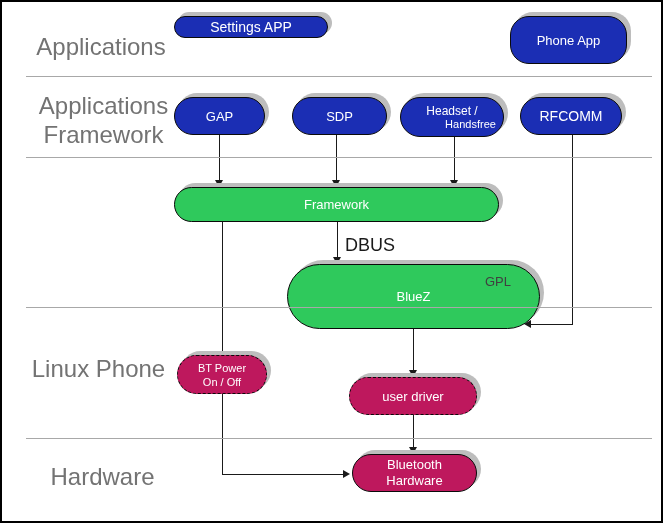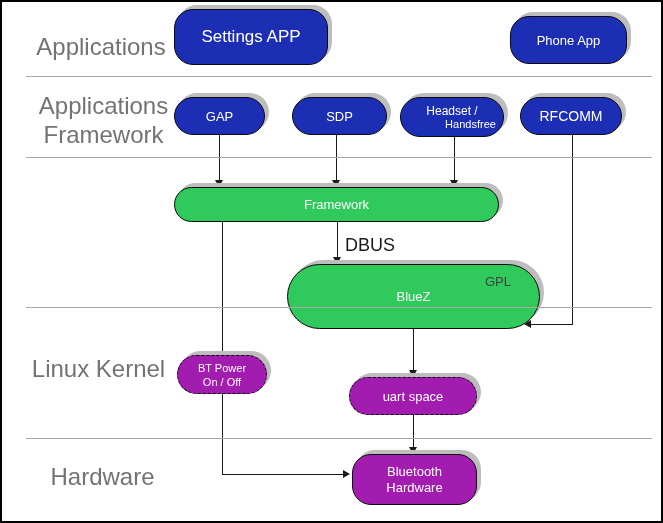--- a/index.html
+++ b/index.html
@@ -14,21 +14,21 @@
   }
   .divider{position:absolute;left:24px;width:626px;height:1px;background:#a8a8a8;z-index:3;}
   .pill{
     position:absolute;display:flex;align-items:center;justify-content:center;
     flex-direction:column;color:#fff;text-align:center;z-index:2;
     border:1.5px solid #0a0a0a;box-sizing:border-box;
     box-shadow:4px -4px 0 #bdbdbd;
   }
   .pill.blue{background:#1b2eb4;}
   .pill.green{background:#2fc95c;}
-  .pill.red{background:#a21caf;}
+  .pill.red{background:#be185d;}
   .pill.dashed{border-style:dashed;}
   .vline{position:absolute;width:1px;background:#1a1a1a;z-index:1;}
   .hline{position:absolute;height:1px;background:#1a1a1a;z-index:1;}
   .ah{position:absolute;width:0;height:0;z-index:1;}
   .ah.down{border-left:4px solid transparent;border-right:4px solid transparent;border-top:7px solid #1a1a1a;}
   .ah.left{border-top:4px solid transparent;border-bottom:4px solid transparent;border-right:7px solid #1a1a1a;}
   .ah.right{border-top:4px solid transparent;border-bottom:4px solid transparent;border-left:7px solid #1a1a1a;}
   .anno{position:absolute;color:#1a1a1a;font-size:18px;z-index:2;}
   .badge{position:absolute;color:#404040;font-size:13px;right:28px;top:9px;}
   .sub{font-size:11px;line-height:13px;padding-left:37px;}
@@ -41,21 +41,21 @@
   <div class="divider" style="top:74px"></div>
   <div class="divider" style="top:155px"></div>
   <div class="divider" style="top:305px"></div>
   <div class="divider" style="top:436px"></div>
 
   <div class="layer-label" style="left:24px;top:30px;width:150px">Applications</div>
   <div class="layer-label" style="left:24px;top:89px;width:155px">
     <div>Applications</div>
     <div>Framework</div>
   </div>
-  <div class="layer-label" style="left:24px;top:352px;width:145px">Linux Kernel</div>
+  <div class="layer-label" style="left:24px;top:352px;width:145px">Linux Phone</div>
   <div class="layer-label" style="left:28px;top:460px;width:145px">Hardware</div>
 
   <div class="vline" style="left:217px;top:133px;height:46px"></div>
   <div class="ah down" style="left:213px;top:178px"></div>
 
   <div class="vline" style="left:334px;top:133px;height:46px"></div>
   <div class="ah down" style="left:330px;top:178px"></div>
 
   <div class="vline" style="left:452px;top:133px;height:46px"></div>
   <div class="ah down" style="left:448px;top:178px"></div>
@@ -71,21 +71,21 @@
   <div class="vline" style="left:220px;top:220px;height:252px"></div>
   <div class="hline" style="left:220px;top:472px;width:122px"></div>
   <div class="ah right" style="left:341px;top:468px"></div>
 
   <div class="vline" style="left:411px;top:327px;height:42px"></div>
   <div class="ah down" style="left:407px;top:368px"></div>
 
   <div class="vline" style="left:411px;top:413px;height:33px"></div>
   <div class="ah down" style="left:407px;top:445px"></div>
 
-  <div class="pill blue" style="left:172px;top:7px;width:154px;height:56px;border-radius:19px;font-size:17px">
+  <div class="pill blue" style="left:172px;top:14px;width:154px;height:22px;border-radius:19px;font-size:14px">
     <span>Settings APP</span>
   </div>
   <div class="pill blue" style="left:508px;top:14px;width:117px;height:48px;border-radius:19px;font-size:13px">
     <span>Phone App</span>
   </div>
 
   <div class="pill blue" style="left:172px;top:95px;width:91px;height:38px;border-radius:19px;font-size:13px">
     <span>GAP</span>
   </div>
   <div class="pill blue" style="left:290px;top:95px;width:95px;height:38px;border-radius:19px;font-size:13px">
@@ -105,21 +105,21 @@
   <div class="pill green" style="left:285px;top:262px;width:253px;height:65px;border-radius:33px;font-size:13px">
     <span class="badge">GPL</span>
     <span>BlueZ</span>
   </div>
 
   <div class="pill red dashed" style="left:175px;top:353px;width:90px;height:39px;border-radius:20px;font-size:11px;line-height:14px">
     <span>BT Power</span>
     <span>On / Off</span>
   </div>
   <div class="pill red dashed" style="left:347px;top:375px;width:128px;height:38px;border-radius:19px;font-size:13px">
-    <span>uart space</span>
+    <span>user driver</span>
   </div>
 
-  <div class="pill red" style="left:350px;top:452px;width:125px;height:51px;border-radius:19px;font-size:13px;line-height:16px">
+  <div class="pill red" style="left:350px;top:452px;width:125px;height:38px;border-radius:19px;font-size:13px;line-height:16px">
     <span>Bluetooth</span>
     <span>Hardware</span>
   </div>
 
 </div>
 
 </body></html>

